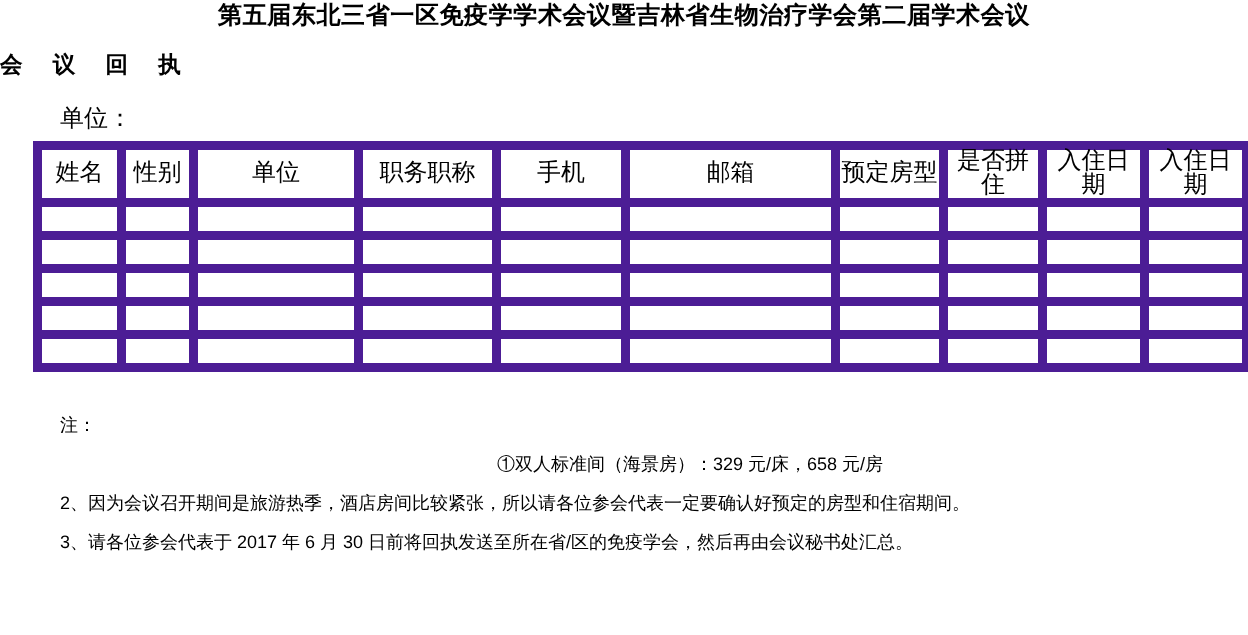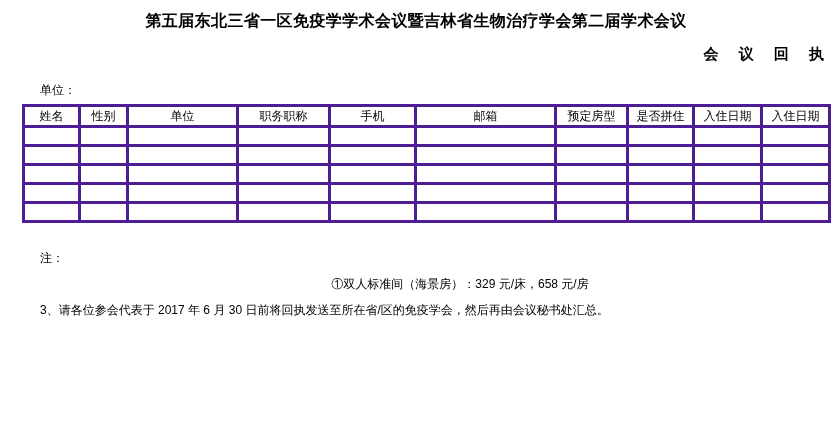--- a/index.html
+++ b/index.html
@@ -18,52 +18,52 @@
     position: relative;
     width: 832px;
     height: 423px;
     box-sizing: border-box;
   }
   .doc-title {
     text-align: center;
     font-size: 16px;
     font-weight: bold;
     letter-spacing: 0.4px;
-    margin-top: 10px;
+    margin-top: 0;
     line-height: 22px;
   }
   .doc-subtitle {
-    text-align: right;
+    text-align: left;
     font-size: 15px;
     font-weight: bold;
     letter-spacing: 8px;
     margin-top: 12px;
     line-height: 20px;
   }
   .unit-line {
     margin-top: 18px;
     margin-left: 40px;
-    font-size: 12px;
+    font-size: 16px;
     line-height: 16px;
   }
   .table-wrap {
     margin-top: 6px;
     margin-left: 22px;
     margin-right: 22px;
   }
   table.receipt {
     border-collapse: collapse;
     width: 788px;
     table-layout: fixed;
   }
   table.receipt th,
   table.receipt td {
-    border: 3px solid #4c1d95;
+    border: 6px solid #4c1d95;
     height: 16px;
-    font-size: 12px;
+    font-size: 16px;
     font-weight: normal;
     text-align: center;
     vertical-align: middle;
     padding: 0;
     line-height: 16px;
   }
   table.receipt thead th {
     height: 18px;
   }
   .notes {
@@ -180,16 +180,17 @@
           <td></td>
           <td></td>
         </tr>
       </tbody>
     </table>
   </div>
 
   <div class="notes">
     <div class="note-line">注：</div>
     <div class="note-line note-indent-2">①双人标准间（海景房）：329 元/床，658 元/房</div>
+    <div class="note-line">2、因为会议召开期间是旅游热季，酒店房间比较紧张，所以请各位参会代表一定要确认好预定的房型和住宿期间。</div>
     <div class="note-line">3、请各位参会代表于 2017 年 6 月 30 日前将回执发送至所在省/区的免疫学会，然后再由会议秘书处汇总。</div>
   </div>
 
 </div>
 
 </body></html>

